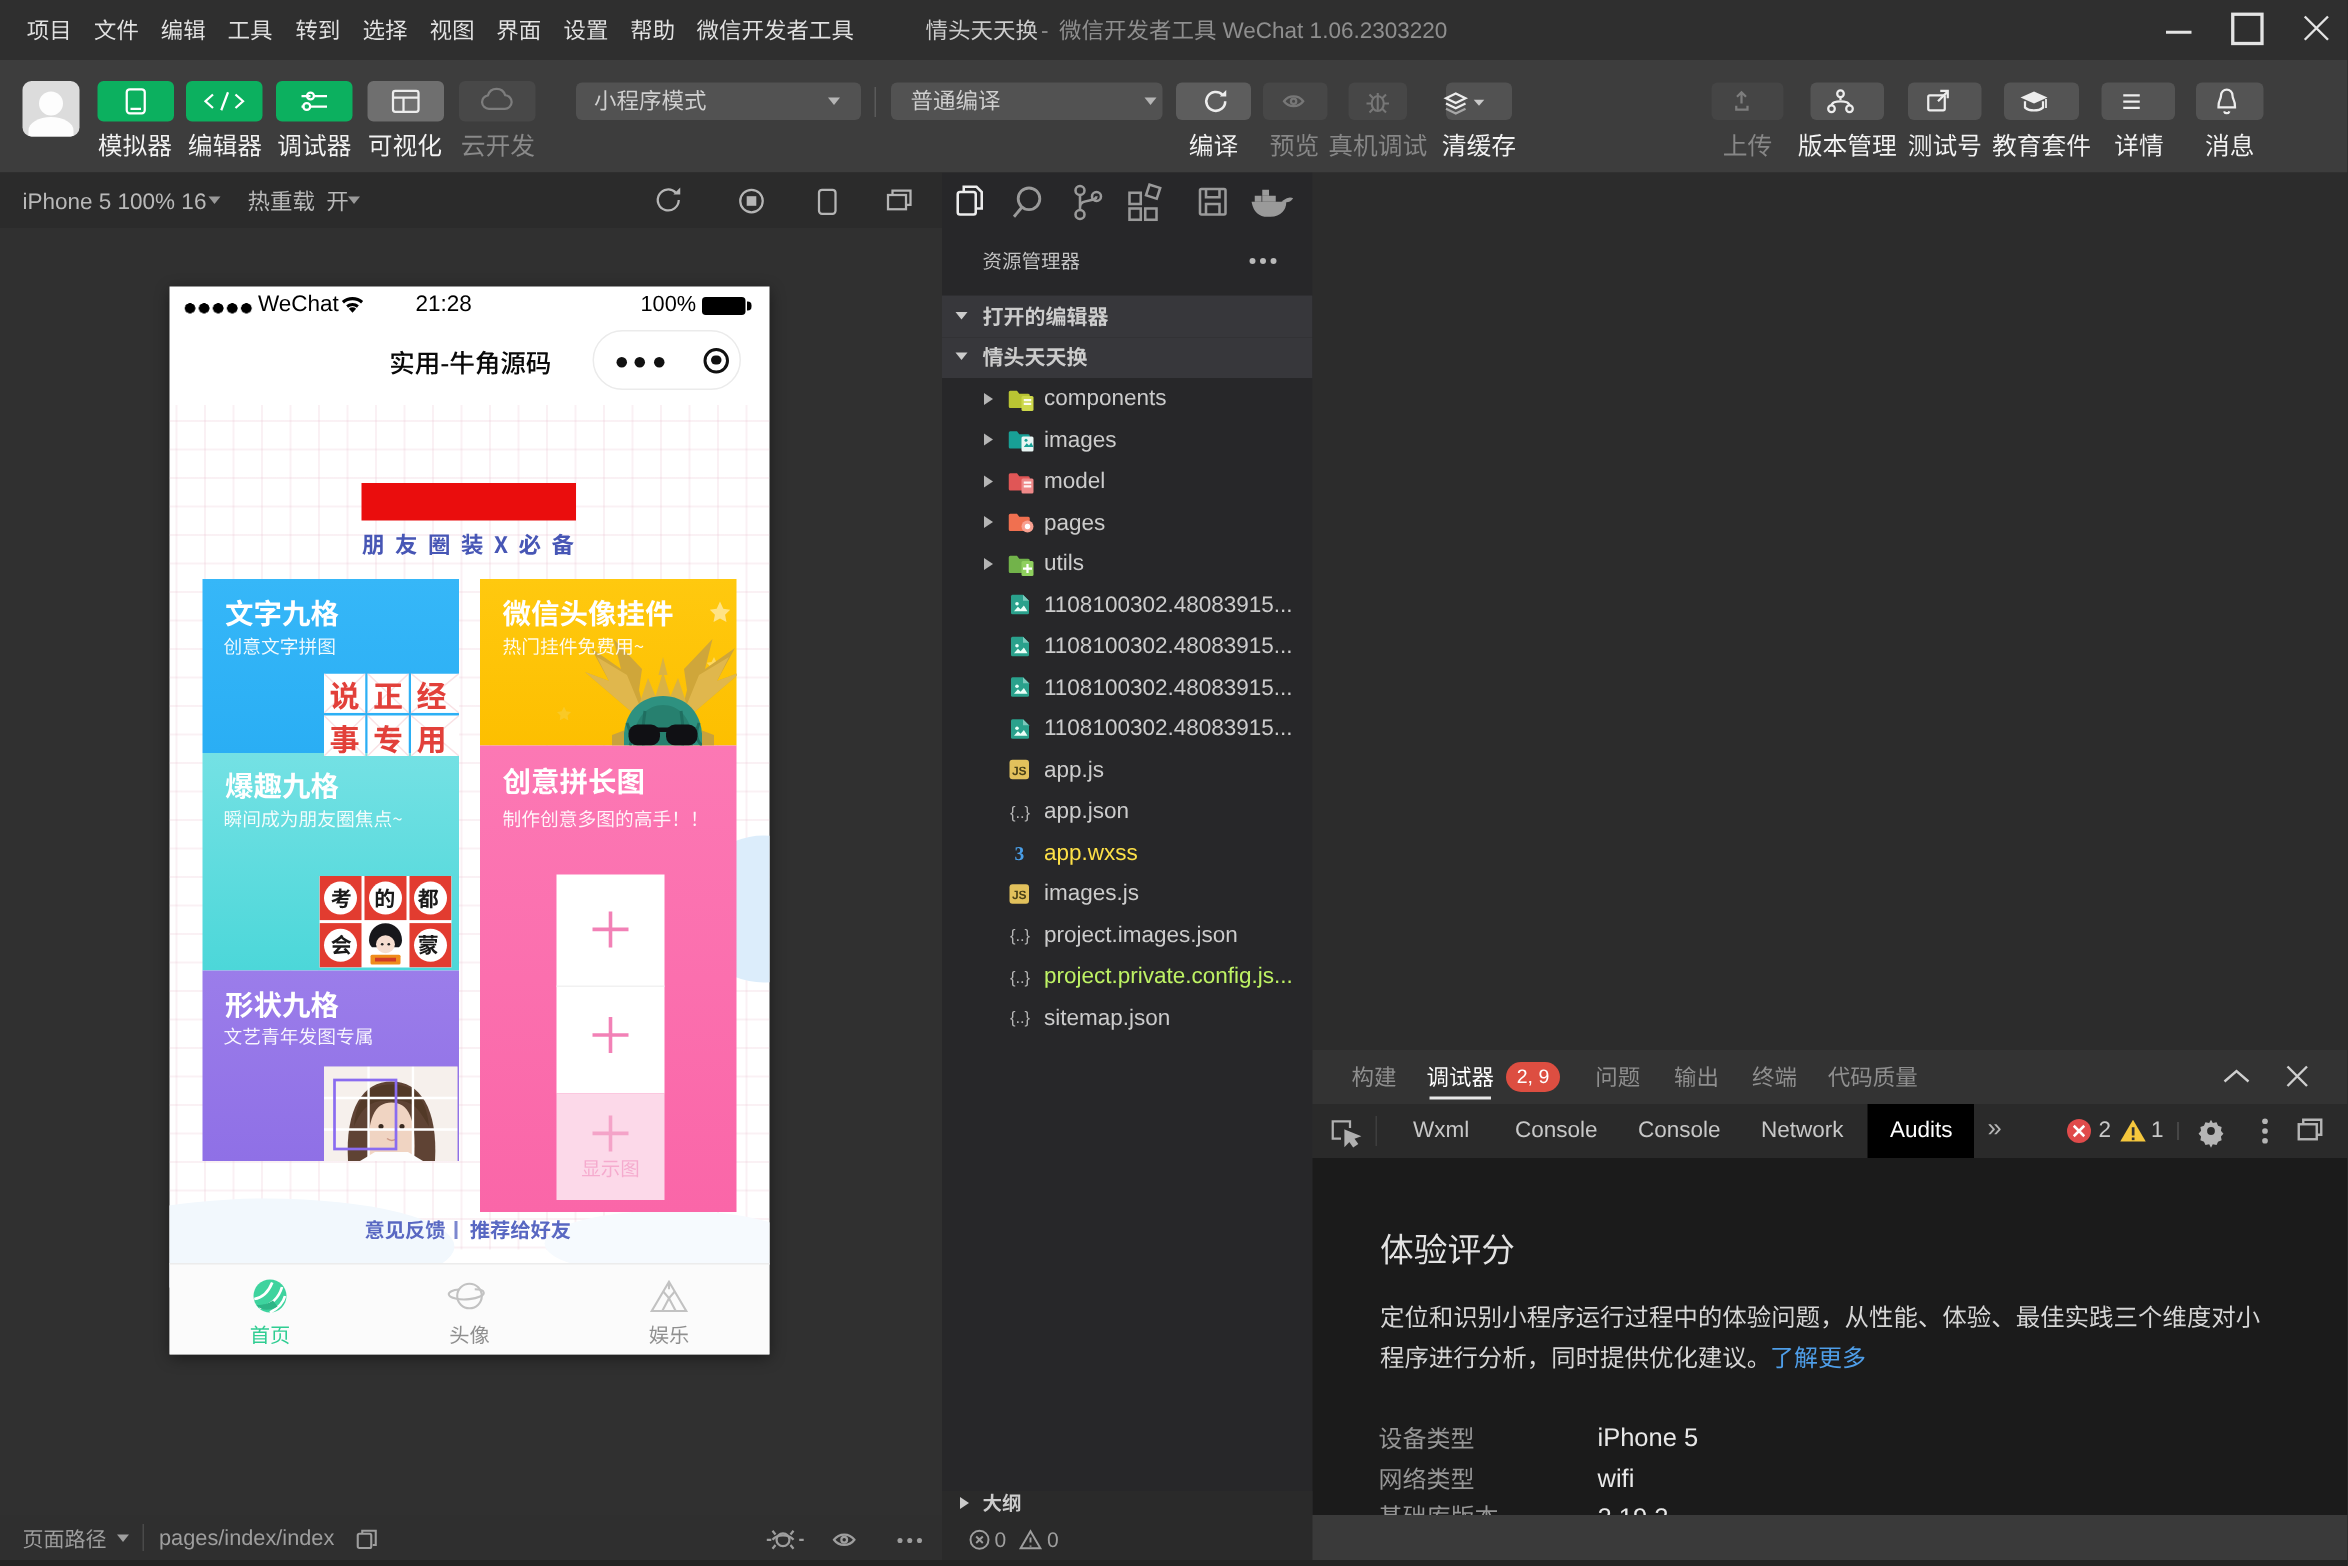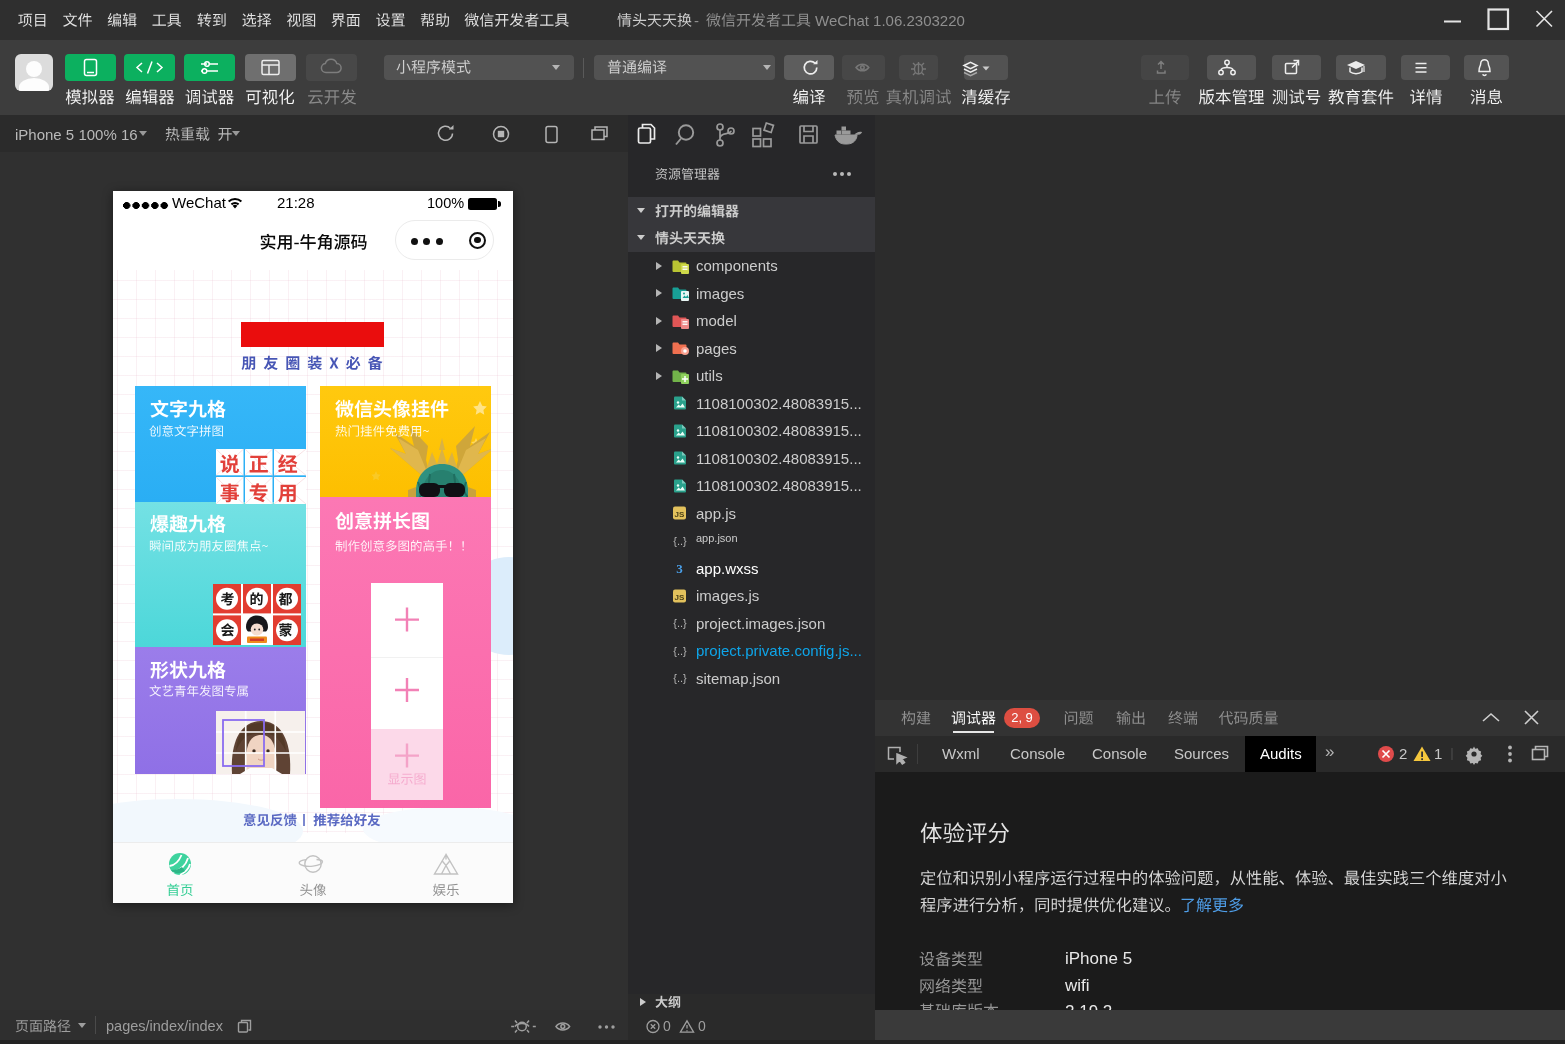--- a/index.html
+++ b/index.html
@@ -437,46 +437,46 @@
       <rect x="2" y="1.5" width="13" height="13" rx="2" fill="#e2c15c"></rect>
       <text x="8.5" y="11.5" font-size="8" font-weight="bold" fill="#4c4218" text-anchor="middle" font-family="Liberation Sans">JS</text>
     </svg>
   </div>
 <div class="abs" style="left:696px;top:504.5px;color:#cccccc;font-size:15px;white-space:nowrap">app.js</div>
 <div class="abs" style="left:671px;top:532.5px;width:18px;height:16px">
     <svg width="18" height="16" viewBox="0 0 18 16" style="position:absolute;left:0;top:0">
       <text x="9" y="12" font-size="11" fill="#b5b5b5" text-anchor="middle" font-family="Liberation Sans">{..}</text>
     </svg>
   </div>
-<div class="abs" style="left:696px;top:532.0px;color:#cccccc;font-size:11px;white-space:nowrap">app.json</div>
+<div class="abs" style="left:696px;top:532.0px;color:#cccccc;font-size:15px;white-space:nowrap">app.json</div>
 <div class="abs" style="left:671px;top:560.0px;width:18px;height:16px">
     <svg width="18" height="16" viewBox="0 0 18 16" style="position:absolute;left:0;top:0">
       <text x="8.5" y="13" font-size="13" font-weight="bold" fill="#4a9fe8" text-anchor="middle" font-family="Liberation Serif">3</text>
     </svg>
   </div>
-<div class="abs" style="left:696px;top:559.5px;color:#ffffff;font-size:15px;white-space:nowrap">app.wxss</div>
+<div class="abs" style="left:696px;top:559.5px;color:#fde047;font-size:15px;white-space:nowrap">app.wxss</div>
 <div class="abs" style="left:671px;top:587.5px;width:18px;height:16px">
     <svg width="18" height="16" viewBox="0 0 18 16" style="position:absolute;left:0;top:0">
       <rect x="2" y="1.5" width="13" height="13" rx="2" fill="#e2c15c"></rect>
       <text x="8.5" y="11.5" font-size="8" font-weight="bold" fill="#4c4218" text-anchor="middle" font-family="Liberation Sans">JS</text>
     </svg>
   </div>
 <div class="abs" style="left:696px;top:587.0px;color:#cccccc;font-size:15px;white-space:nowrap">images.js</div>
 <div class="abs" style="left:671px;top:615.0px;width:18px;height:16px">
     <svg width="18" height="16" viewBox="0 0 18 16" style="position:absolute;left:0;top:0">
       <text x="9" y="12" font-size="11" fill="#b5b5b5" text-anchor="middle" font-family="Liberation Sans">{..}</text>
     </svg>
   </div>
 <div class="abs" style="left:696px;top:614.5px;color:#cccccc;font-size:15px;white-space:nowrap">project.images.json</div>
 <div class="abs" style="left:671px;top:642.5px;width:18px;height:16px">
     <svg width="18" height="16" viewBox="0 0 18 16" style="position:absolute;left:0;top:0">
       <text x="9" y="12" font-size="11" fill="#b5b5b5" text-anchor="middle" font-family="Liberation Sans">{..}</text>
     </svg>
   </div>
-<div class="abs" style="left:696px;top:642.0px;color:#0ea5e9;font-size:15px;white-space:nowrap">project.private.config.js...</div>
+<div class="abs" style="left:696px;top:642.0px;color:#bef264;font-size:15px;white-space:nowrap">project.private.config.js...</div>
 <div class="abs" style="left:671px;top:670.0px;width:18px;height:16px">
     <svg width="18" height="16" viewBox="0 0 18 16" style="position:absolute;left:0;top:0">
       <text x="9" y="12" font-size="11" fill="#b5b5b5" text-anchor="middle" font-family="Liberation Sans">{..}</text>
     </svg>
   </div>
 <div class="abs" style="left:696px;top:669.5px;color:#cccccc;font-size:15px;white-space:nowrap">sitemap.json</div>
 
 <div class="abs" style="left:875px;top:115px;width:690px;height:585px;background:#2c2c2c"></div>
 
 <div class="abs" style="left:875px;top:700px;width:690px;height:36px;background:#333333"></div>
@@ -486,21 +486,21 @@
  <g fill="none" stroke="#cfcfcf" stroke-width="1.6">
       <path d="M8 13l8-7 8 7"></path>
       <path d="M50 3l13 13M63 3L50 16"></path>
     </g>
   </svg>
 <div class="abs" style="left:875px;top:736px;width:690px;height:36px;background:#2a2a2a"></div>
 <div class="abs" style="left:1245px;top:736px;width:71px;height:36px;background:#000"></div>
 <div class="abs" style="left:942px;top:745px;color:#c8c8c8;font-size:15px">Wxml</div>
 <div class="abs" style="left:1010px;top:745px;color:#c8c8c8;font-size:15px">Console</div>
 <div class="abs" style="left:1092px;top:745px;color:#c8c8c8;font-size:15px">Console</div>
-<div class="abs" style="left:1174px;top:745px;color:#c8c8c8;font-size:15px">Sources</div>
+<div class="abs" style="left:1174px;top:745px;color:#c8c8c8;font-size:15px">Network</div>
 <div class="abs" style="left:1260px;top:745px;color:#fff;font-size:15px">Audits</div>
 <div class="abs" style="left:1325px;top:742px;color:#b5b5b5;font-size:17px">»</div>
 <div class="abs" style="left:917px;top:744px;width:1px;height:20px;background:#3e3e3e"></div>
 <svg class="abs" style="left:884px;top:742px" width="26" height="24" viewBox="0 0 26 24">
  <g fill="none" stroke="#b0b0b0" stroke-width="1.5">
       <path d="M16 10V5.5H4.5v11.5H10"></path>
       <path d="M13 12l8.5 3.5-3.7 1.3 2.7 3.7-2.2 1.5-2.6-3.8-2.7 2.8z" fill="#b0b0b0"></path>
     </g>
   </svg>
 <svg class="abs" style="left:1370px;top:740px" width="195" height="28" viewBox="0 0 195 28">

